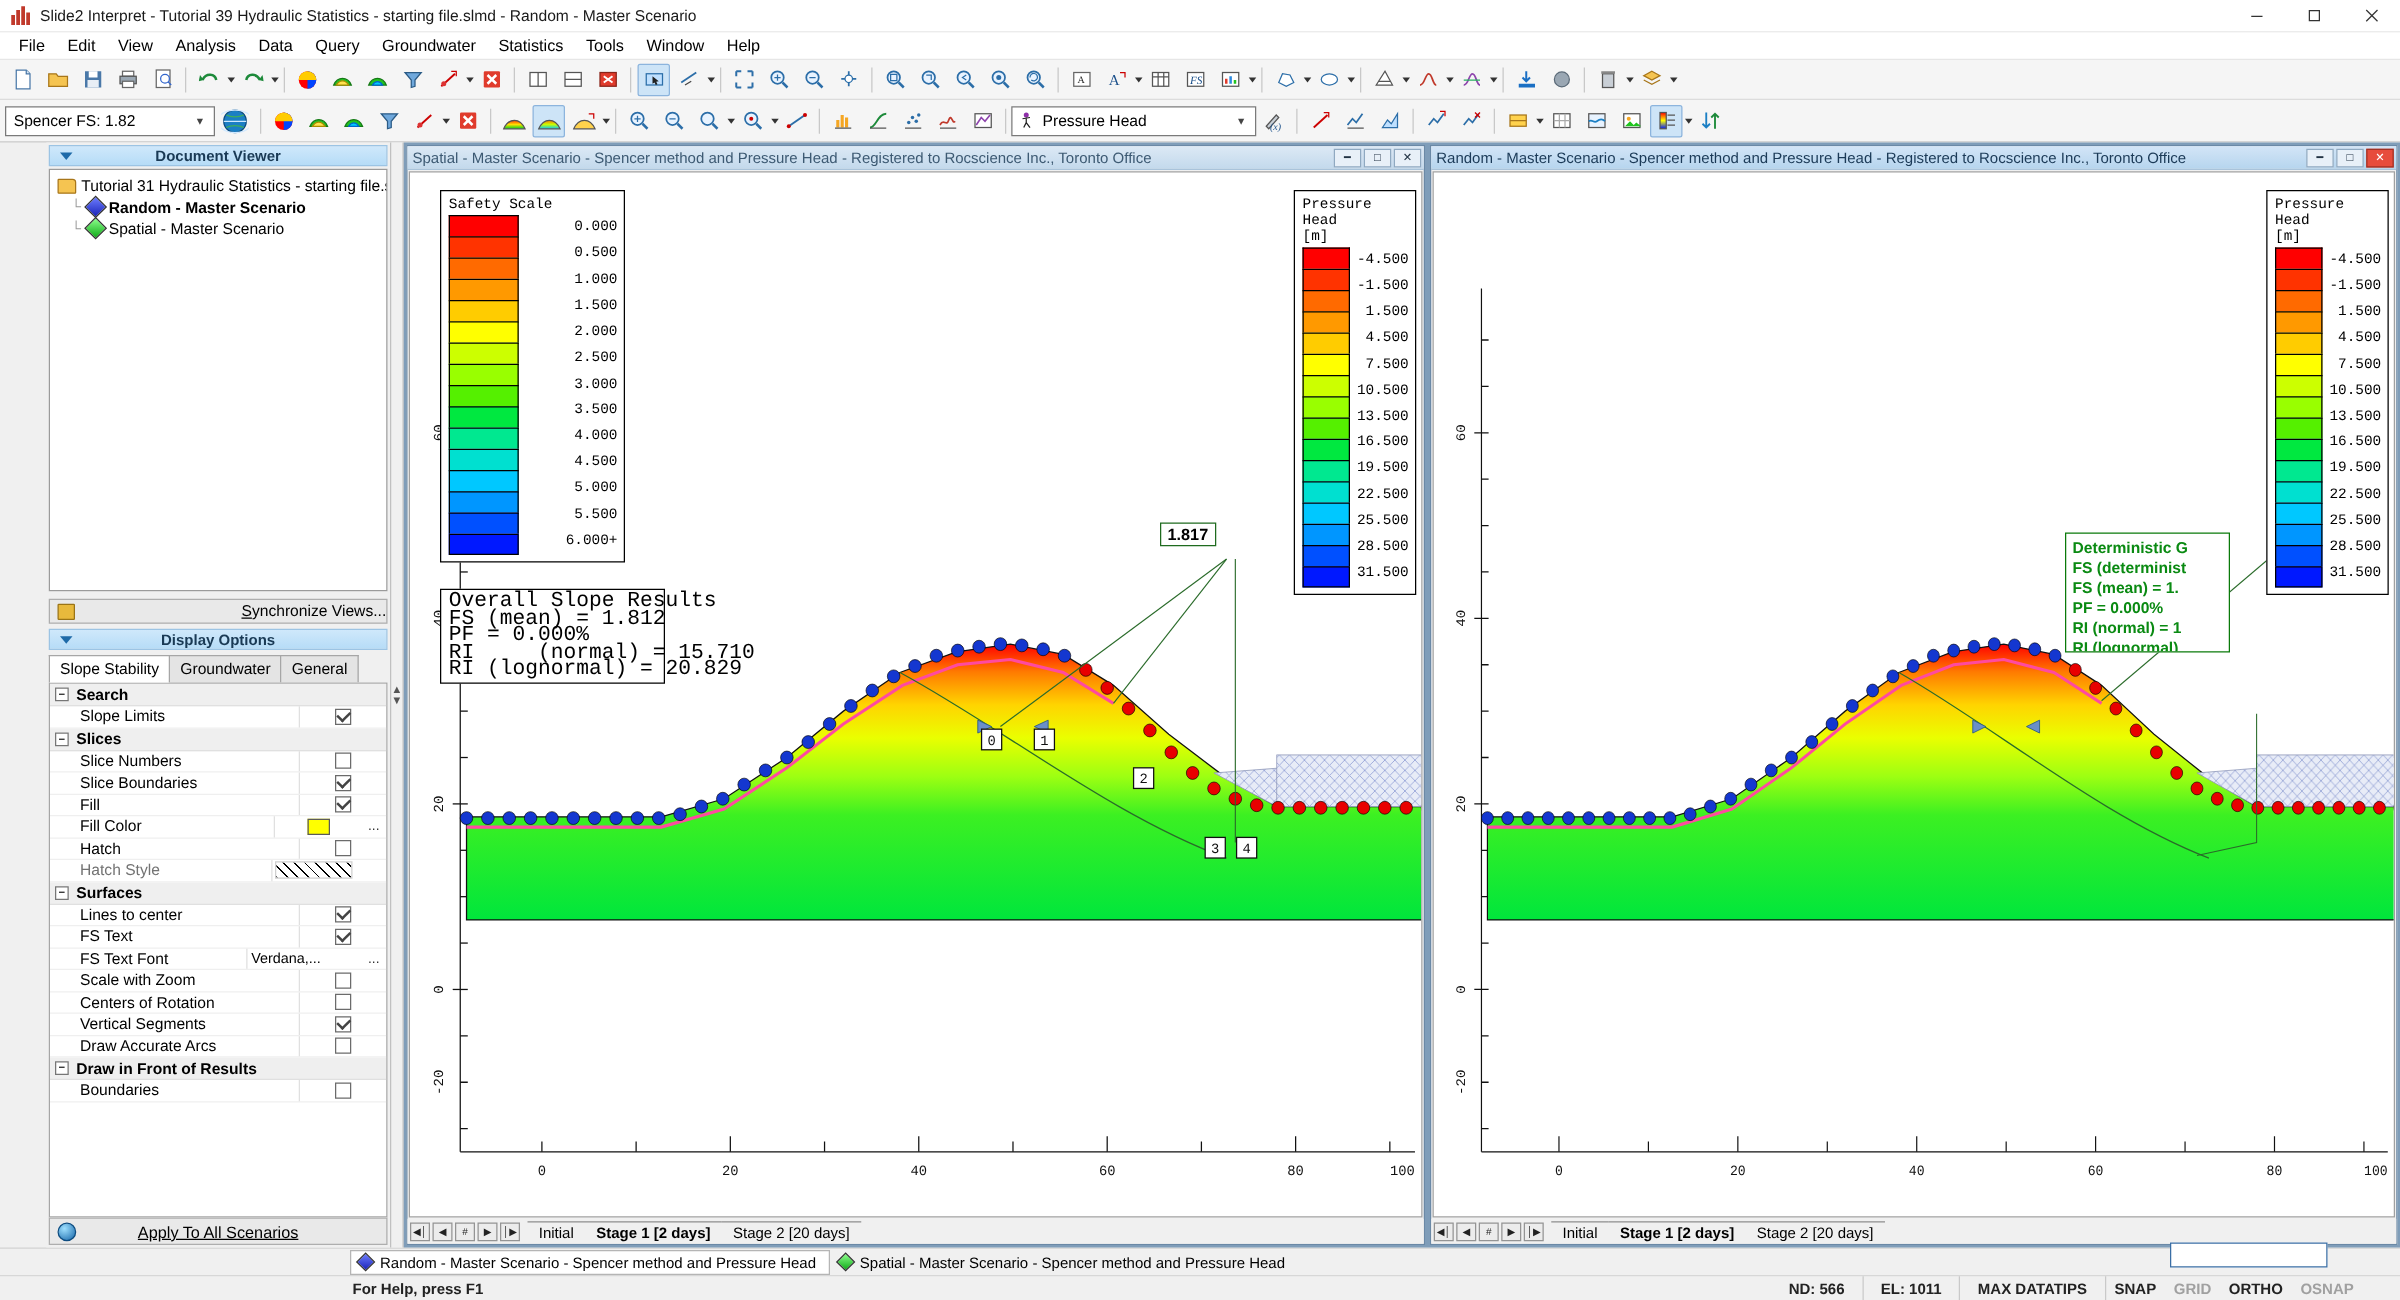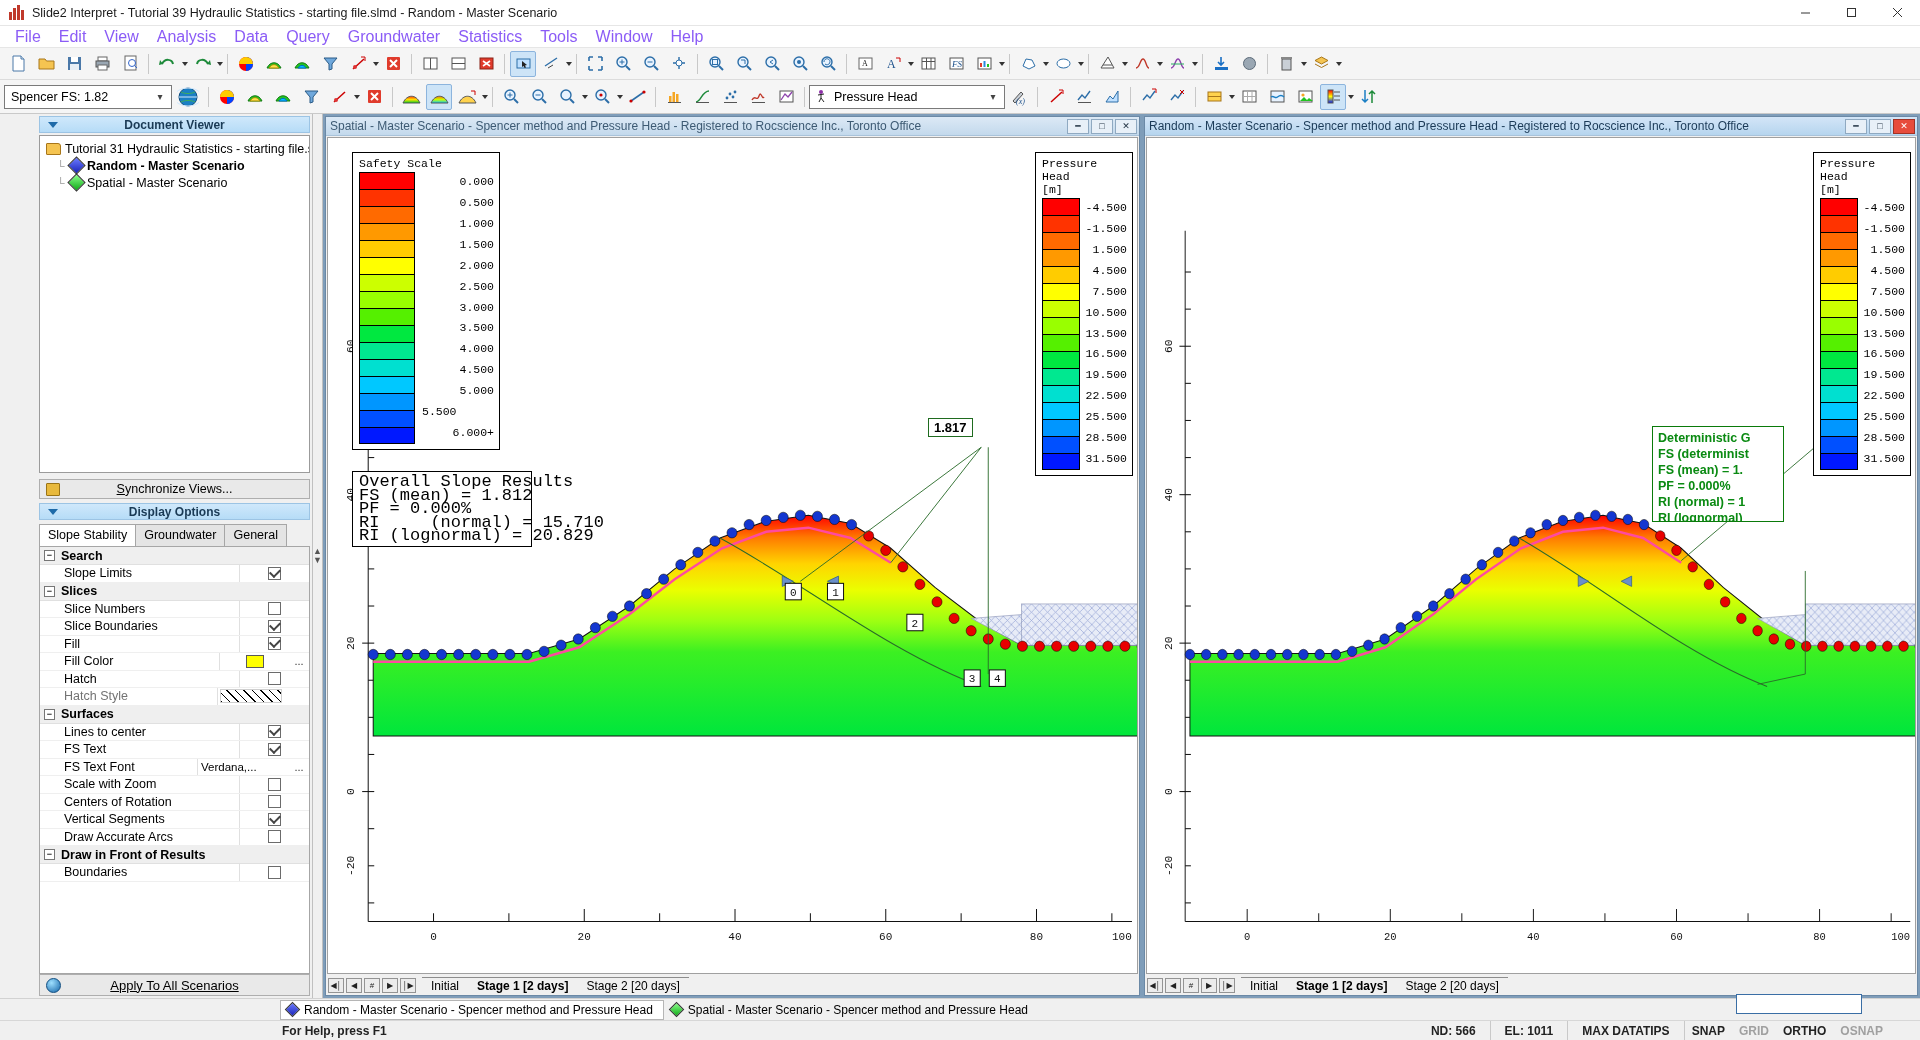--- a/index.html
+++ b/index.html
@@ -25,21 +25,21 @@
     position:absolute;bottom:2px;width:3px;background:#c0392b;display:block;
   }
   #titlebar .title { font-size:12.5px; color:#1a1a1a; }
   #titlebar .spacer { flex:1; }
   .winbtn { width:46px;height:26px;display:flex;align-items:center;justify-content:center;
             font-size:13px;color:#333;}
 
   
   #menubar { height:22px; background:#ffffff; display:flex; align-items:center; padding-left:6px;
              border-bottom:1px solid #e6e6e6; }
-  #menubar .mi { padding:2px 9px; font-size:16px; color:#8b5cf6; }
+  #menubar .mi { padding:2px 9px; font-size:13px; color:#000000; }
 
   
   .toolbar { background:#f5f5f5; display:flex; align-items:center; height:32px;
              border-bottom:1px solid #dcdcdc; padding-left:4px; }
   .tbtn { width:26px;height:26px;margin:0 1px;display:flex;align-items:center;justify-content:center;
           border:1px solid transparent;border-radius:2px;position:relative;flex:none;}
   .tbtn.active{border-color:#8cb4dd;background:#cde4f7;}
   .tsep { width:1px;height:20px;background:#c8c8c8;margin:0 4px;flex:none;}
   .carat { width:0;height:0;border-left:3px solid transparent;border-right:3px solid transparent;
            border-top:4px solid #333;margin-left:1px;}
@@ -73,21 +73,21 @@
   .trow .lbl{margin-left:4px;}
   .diamond{width:13px;height:13px;transform:rotate(45deg);display:inline-block;flex:none;
            border:1px solid #333;}
   .d-blue{background:linear-gradient(135deg,#6c7cff,#1a23b8);}
   .d-green{background:linear-gradient(135deg,#8cff8c,#0faa17);}
   .folder{width:15px;height:12px;background:#f5c451;border:1px solid #a8761a;flex:none;
           border-radius:1px 3px 1px 1px;}
   .treeline{width:18px;color:#999;font-size:11px;text-align:center;flex:none;}
 
   #syncbtn{margin:4px 2px 0 2px;height:20px;background:#e9e9e9;border:1px solid #aeaeae;
-           display:flex;align-items:center;justify-content:center;position:relative;font-size:12.5px;}
+           display:flex;align-items:center;justify-content:flex-end;position:relative;font-size:12.5px;}
   #syncbtn .lockicon{position:absolute;left:6px;width:14px;height:13px;background:#e8b93c;
                      border:1px solid #9a7416;border-radius:1px;}
   #syncbtn u{text-decoration:underline;}
 
   #tabrow{display:flex;margin:4px 2px 0 2px;font-size:12.5px;}
   .dtab{padding:3px 8px 4px 8px;border:1px solid #a6a6a6;border-bottom:none;background:#e4e4e4;
         margin-right:-1px;}
   .dtab.sel{background:#fff;font-weight:normal;position:relative;z-index:2;}
 
   #proplist{background:#fff;border:1px solid #a6a6a6;margin:0 2px;flex:1;overflow:hidden;font-size:12.5px;}
@@ -1119,21 +1119,21 @@
                 <div class="legend-title" style="height: 20.9231px; line-height: 20.9231px; text-align: right;">0.500</div>
                 <div class="legend-title" style="height: 20.9231px; line-height: 20.9231px; text-align: right;">1.000</div>
                 <div class="legend-title" style="height: 20.9231px; line-height: 20.9231px; text-align: right;">1.500</div>
                 <div class="legend-title" style="height: 20.9231px; line-height: 20.9231px; text-align: right;">2.000</div>
                 <div class="legend-title" style="height: 20.9231px; line-height: 20.9231px; text-align: right;">2.500</div>
                 <div class="legend-title" style="height: 20.9231px; line-height: 20.9231px; text-align: right;">3.000</div>
                 <div class="legend-title" style="height: 20.9231px; line-height: 20.9231px; text-align: right;">3.500</div>
                 <div class="legend-title" style="height: 20.9231px; line-height: 20.9231px; text-align: right;">4.000</div>
                 <div class="legend-title" style="height: 20.9231px; line-height: 20.9231px; text-align: right;">4.500</div>
                 <div class="legend-title" style="height: 20.9231px; line-height: 20.9231px; text-align: right;">5.000</div>
-                <div class="legend-title" style="height: 20.9231px; line-height: 20.9231px; ">5.500</div>
+                <div class="legend-title" style="height: 20.9231px; line-height: 20.9231px; text-align: right;">5.500</div>
                 <div class="legend-title" style="height: 20.9231px; line-height: 20.9231px; text-align: right;">6.000+</div>
               </div>
           </div>
         </div>
 
         
         <div class="resultbox" style="left:24px;top:333px;width:180px;">Overall Slope Results
 FS (mean) = 1.812
 PF = 0.000%
 RI     (normal) = 15.710

